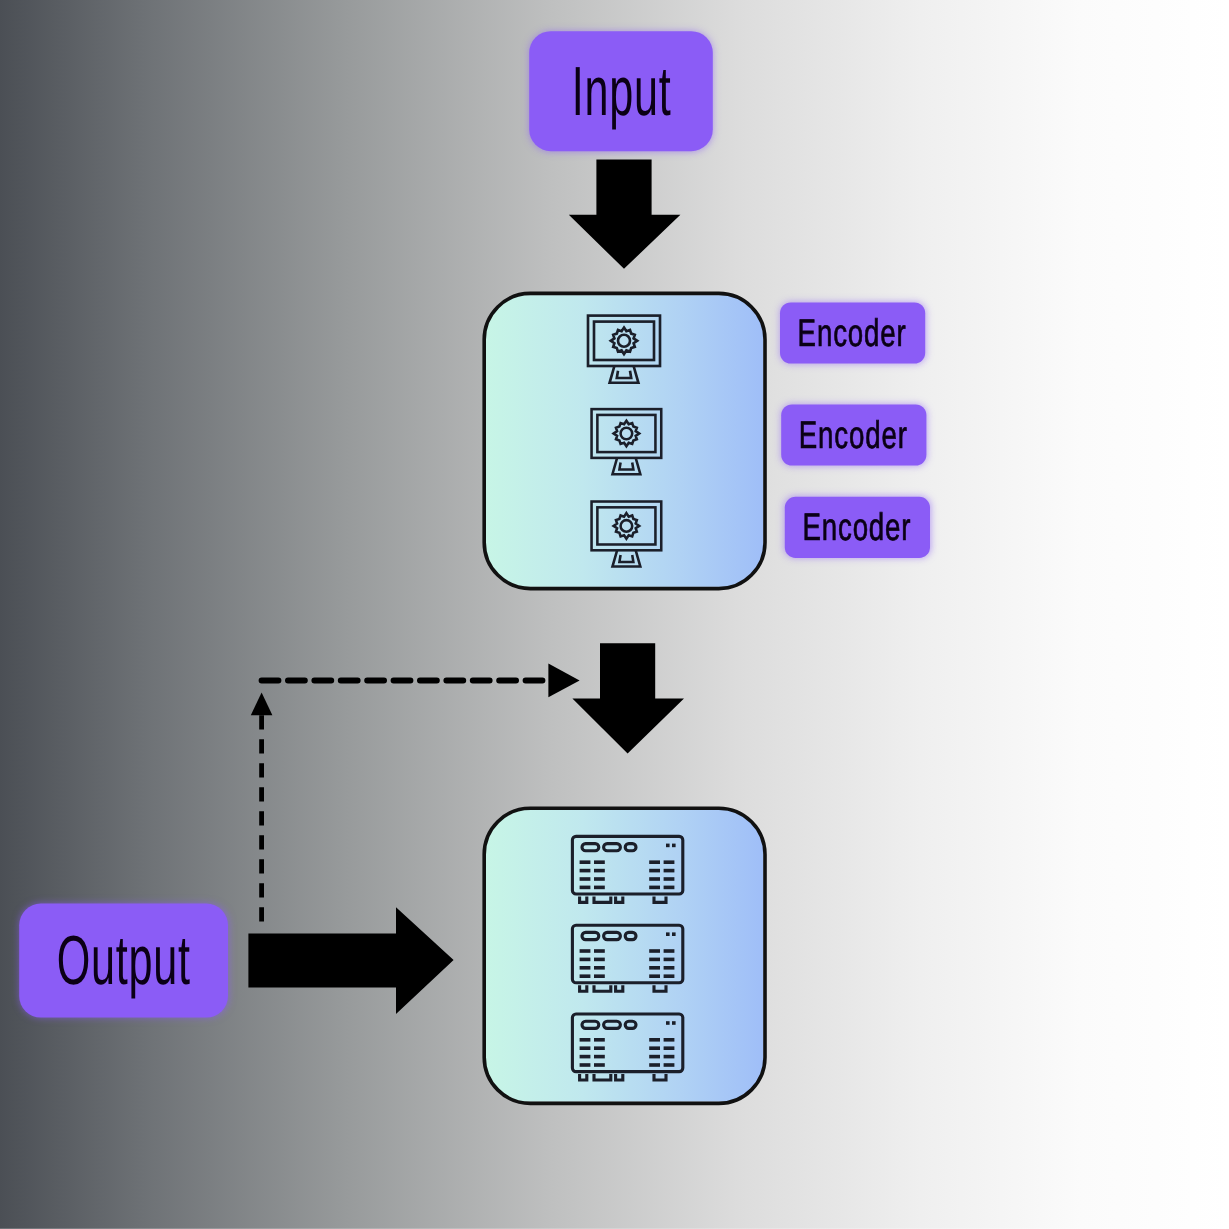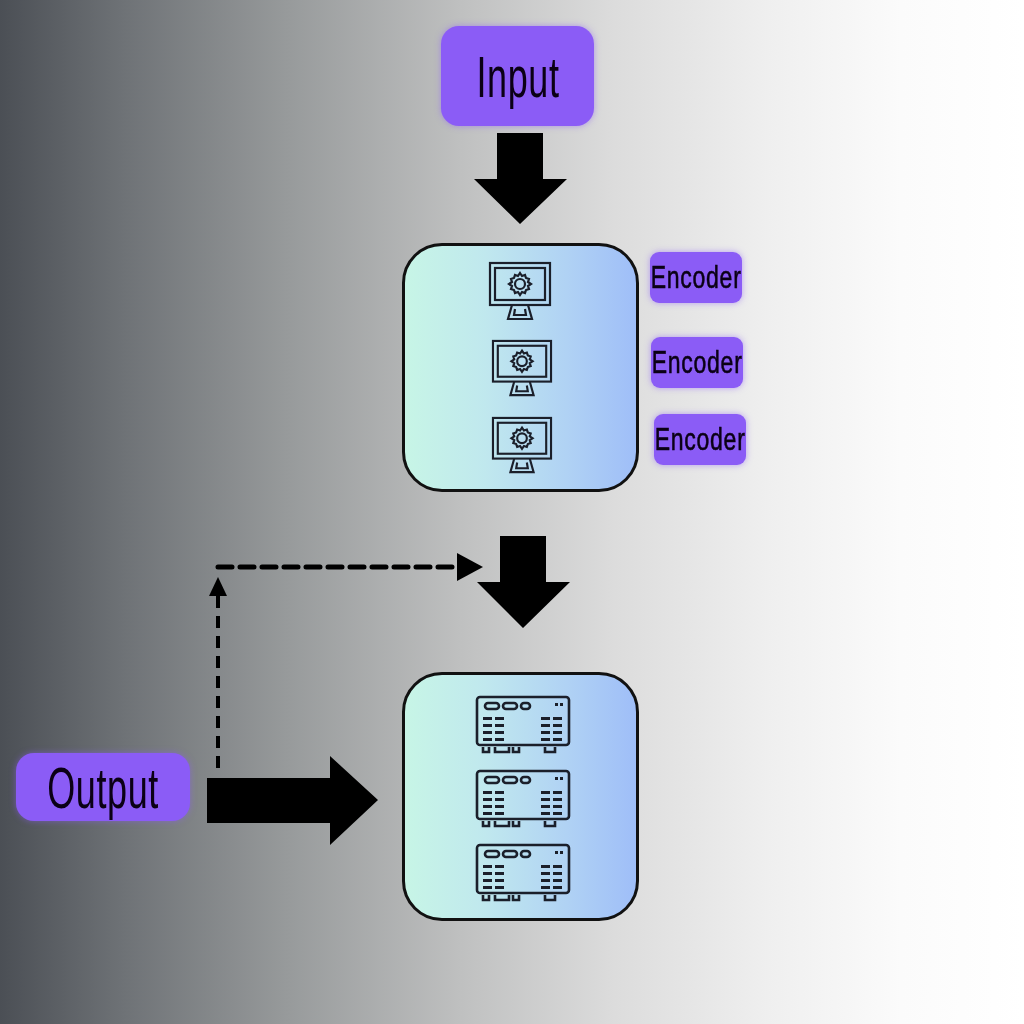--- a/index.html
+++ b/index.html
@@ -9,22 +9,22 @@
       font-family: "Liberation Sans", sans-serif;
     }
     .pill {
       position: absolute; background: #8b5cf6; color: #0b0016;
       display: flex; align-items: center; justify-content: center;
       font-family: "Liberation Sans", sans-serif; font-weight: normal;
       box-shadow: 0 0 6px rgba(139, 92, 246, 0.55);
     }
     .pill span { display: inline-block; transform: scaleX(0.62); letter-spacing: 1px; }
     #input-pill { left: 441px; top: 26px; width: 153px; height: 100px; border-radius: 18px; font-size: 58px; }
-    #output-pill { left: 16px; top: 753px; width: 174px; height: 68px; border-radius: 18px; font-size: 58px; }
-    .enc { width: 92px; height: 51px; border-radius: 9px; font-size: 32px; font-weight: normal; }
+    #output-pill { left: 16px; top: 753px; width: 174px; height: 95px; border-radius: 18px; font-size: 58px; }
+    .enc { width: 121px; height: 51px; border-radius: 9px; font-size: 32px; font-weight: normal; }
     .enc span { transform: scaleX(0.72); -webkit-text-stroke: 0.6px #0b0016; }
     #enc1 { left: 650px; top: 252px; }
     #enc2 { left: 651px; top: 337px; }
     #enc3 { left: 654px; top: 414px; }
     .box {
       position: absolute; border: 3px solid #111; border-radius: 40px;
       background: linear-gradient(to right, #c7f5e6 0%, #c0e8ee 35%, #b0d2f4 70%, #9fbef8 100%);
       box-sizing: border-box;
     }
     #encoder-box { left: 402px; top: 243px; width: 237px; height: 249px; }

